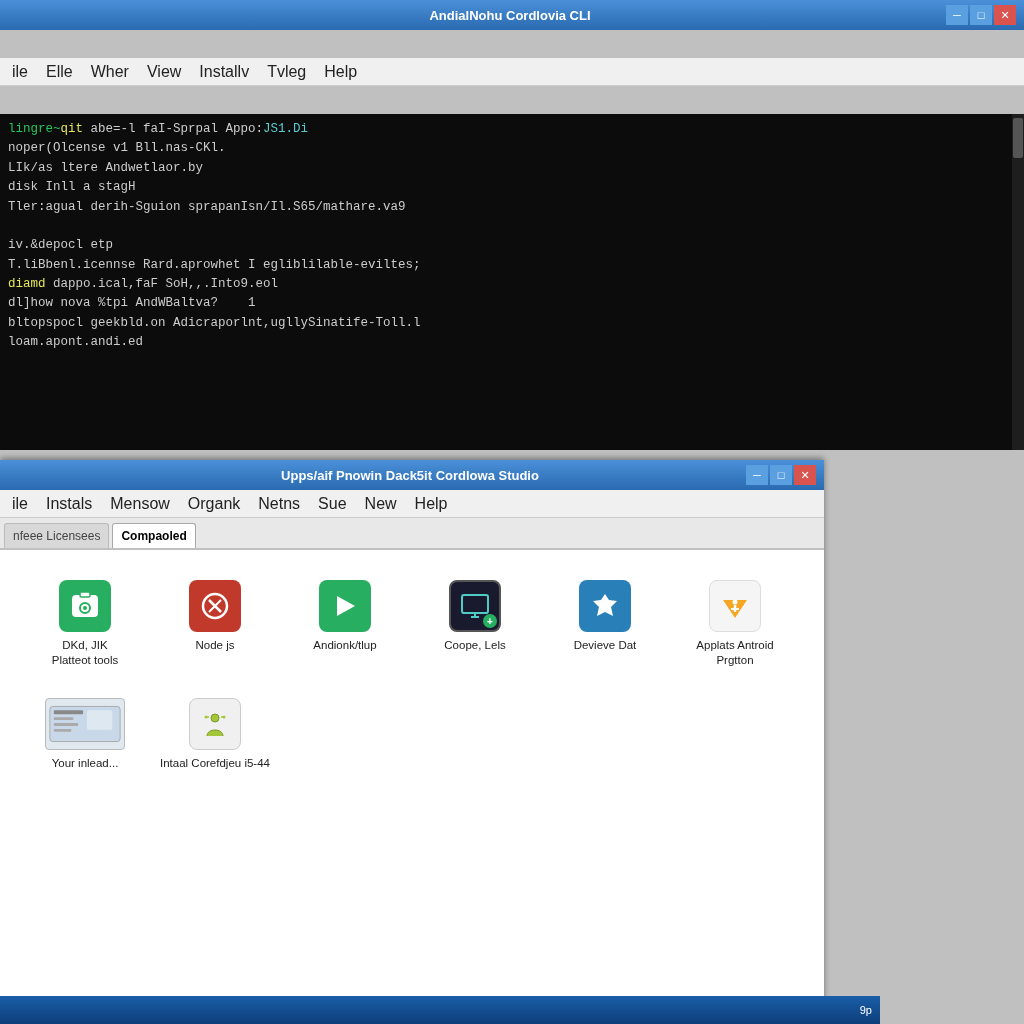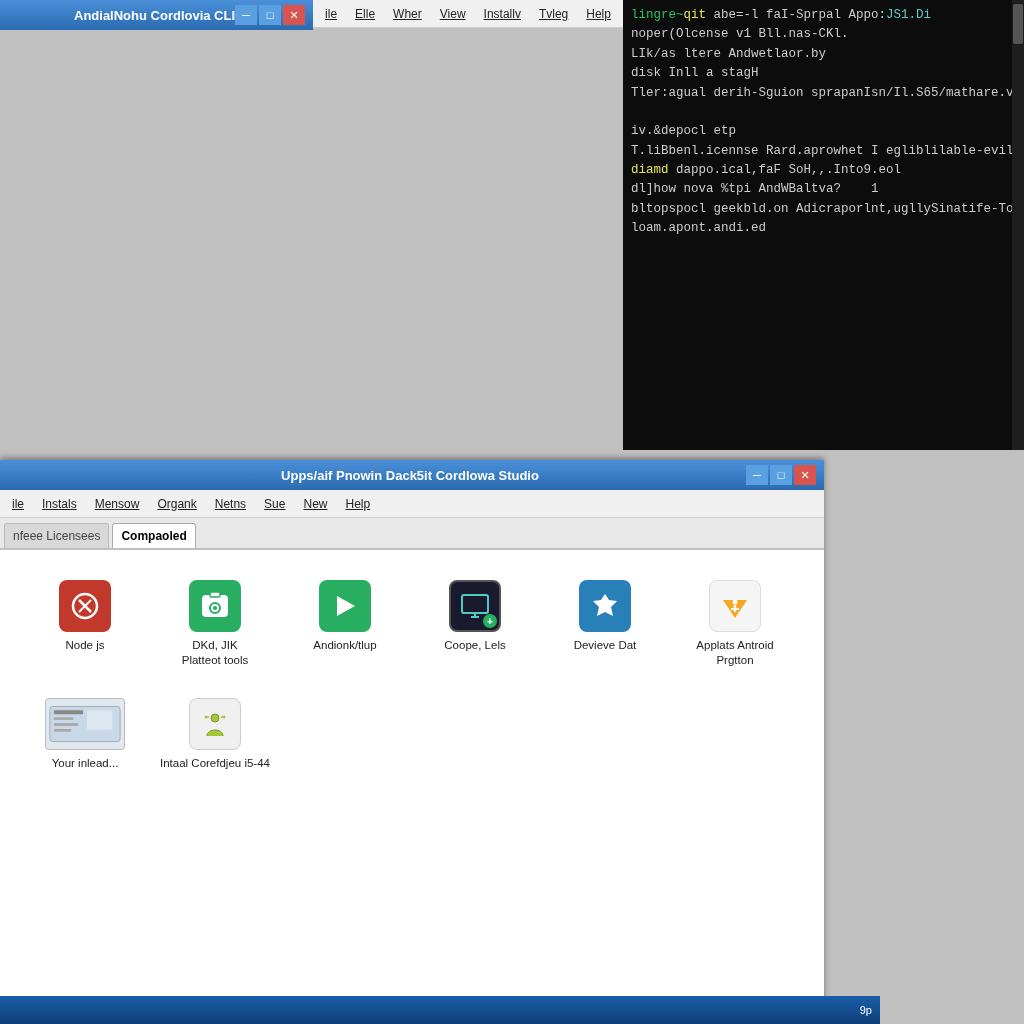--- a/index.html
+++ b/index.html
@@ -5,21 +5,22 @@
     * { margin: 0; padding: 0; box-sizing: border-box; }
     body { width: 1024px; height: 1024px; background: #c0c0c0; font-family: 'Segoe UI', Tahoma, sans-serif; overflow: hidden; position: relative; }
 
     
     .cli-window {
       position: absolute;
       top: 0; left: 0;
       width: 1024px;
       height: 450px;
       display: flex;
-      flex-direction: row;
+      flex-direction: column;
+      gap: 28px;
     }
     .window-titlebar {
       height: 30px;
       background: linear-gradient(to bottom, #4a90d9, #2a6ab0);
       display: flex;
       align-items: center;
       justify-content: space-between;
       padding: 0 8px;
       user-select: none;
     }
@@ -50,25 +51,24 @@
       height: 28px;
       background: #f0f0f0;
       display: flex;
       align-items: center;
       gap: 2px;
       padding: 0 4px;
       border-bottom: 1px solid #ccc;
     }
     .menubar-item {
       padding: 3px 8px;
-      font-size: 12px;
+      font-size: 16px;
       cursor: pointer;
       border-radius: 2px;
       color: #222;
-      text-decoration: underline;
     }
 
     .cli-body {
       flex: 1;
       background: #0c0c0c;
       padding: 6px 8px;
       overflow: hidden;
       position: relative;
     }
     .cli-text {
@@ -289,40 +289,40 @@
     <span class="menubar-item">Help</span>
   </div>
   <div class="tabs-bar">
     <div class="tab">nfeee Licensees</div>
     <div class="tab active">Compaoled</div>
   </div>
   <div class="studio-content">
     <div class="icons-grid">
 
       <div class="app-icon">
-        <div class="icon-img icon-nodejs">
-          <svg viewBox="0 0 32 32" fill="none" xmlns="http://www.w3.org/2000/svg">
-            <circle cx="16" cy="16" r="12" stroke="white" stroke-width="2.5" fill="none"></circle>
-            <line x1="10" y1="10" x2="22" y2="22" stroke="white" stroke-width="2.5"></line>
-            <line x1="10" y1="22" x2="22" y2="10" stroke="white" stroke-width="2"></line>
-          </svg>
-        </div>
-        <span class="icon-label">Node js</span>
-      </div>
-
-      <div class="app-icon">
         <div class="icon-img icon-dkd">
           <svg viewBox="0 0 32 32" fill="none" xmlns="http://www.w3.org/2000/svg">
             <rect x="4" y="6" width="24" height="20" rx="3" stroke="white" stroke-width="2" fill="white"></rect>
             <rect x="11" y="2" width="10" height="5" rx="1.5" fill="white" stroke="#27ae60" stroke-width="1.5"></rect>
             <circle cx="16" cy="18" r="5" stroke="#27ae60" stroke-width="2" fill="none"></circle>
             <circle cx="16" cy="18" r="2" fill="#27ae60"></circle>
           </svg>
         </div>
         <span class="icon-label">DKd, JIK<br>Platteot tools</span>
+      </div>
+
+      <div class="app-icon">
+        <div class="icon-img icon-nodejs">
+          <svg viewBox="0 0 32 32" fill="none" xmlns="http://www.w3.org/2000/svg">
+            <circle cx="16" cy="16" r="12" stroke="white" stroke-width="2.5" fill="none"></circle>
+            <line x1="10" y1="10" x2="22" y2="22" stroke="white" stroke-width="2.5"></line>
+            <line x1="10" y1="22" x2="22" y2="10" stroke="white" stroke-width="2"></line>
+          </svg>
+        </div>
+        <span class="icon-label">Node js</span>
       </div>
 
       <div class="app-icon">
         <div class="icon-img icon-android">
           <svg viewBox="0 0 32 32" fill="white" xmlns="http://www.w3.org/2000/svg">
             <polygon points="8,6 26,16 8,26" fill="white"></polygon>
           </svg>
         </div>
         <span class="icon-label">Andionk/tlup</span>
       </div>

